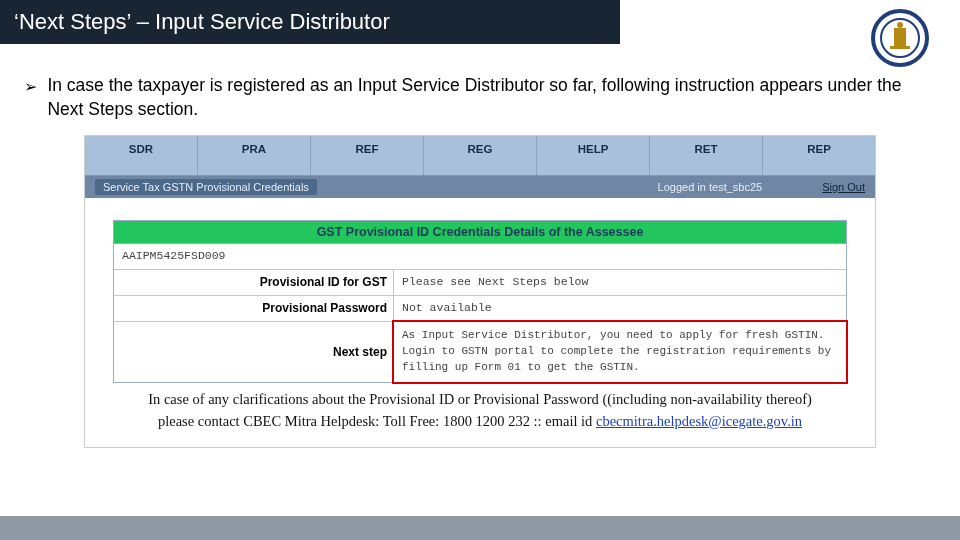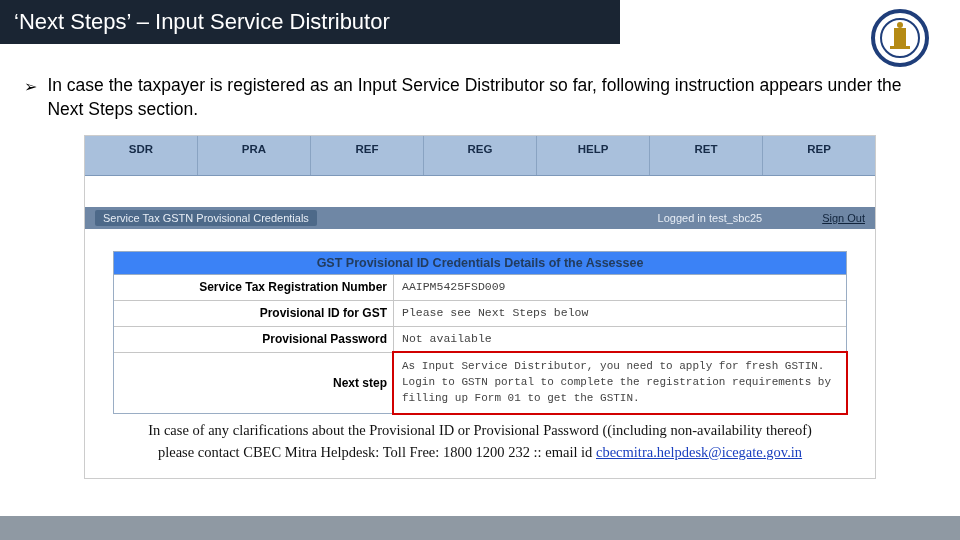--- a/index.html
+++ b/index.html
@@ -61,33 +61,32 @@
 
   .status-row {
     display: flex;
     background: #6f87a5;
     color: #e7edf5;
     font-size: 11px;
     height: 22px;
     align-items: center;
     padding: 0 10px;
     justify-content: space-between;
-    margin-top: 31px;
   }
   .status-left { background: #4d6989; padding: 2px 8px; border-radius: 2px; }
   .status-right { display: flex; gap: 60px; align-items: center; }
   .signout { text-decoration: underline; color: #10233b; }
 
   .inner {
     padding: 22px 28px 14px 28px;
     font-family: Verdana, Geneva, sans-serif;
   }
 
   .panel-header {
-    background: #3b82f6;
+    background: #22c55e;
     border: 1px solid #9aadc4;
     text-align: center;
     font-size: 12.5px;
     font-weight: 700;
     color: #223c5e;
     padding: 4px 0;
   }
 
   .grid {
     border-left: 1px solid #9aadc4;
@@ -185,21 +184,20 @@
       <span>Logged in test_sbc25</span>
       <span class="signout">Sign Out</span>
     </span>
   </div>
 
   <div class="inner">
     <div class="panel-header">GST Provisional ID Credentials Details of the Assessee</div>
 
     <div class="grid">
       <div class="grow">
-        <div class="glabel">Service Tax Registration Number</div>
         <div class="gval">AAIPM5425FSD009</div>
       </div>
       <div class="grow">
         <div class="glabel">Provisional ID for GST</div>
         <div class="gval">Please see Next Steps below</div>
       </div>
       <div class="grow">
         <div class="glabel">Provisional Password</div>
         <div class="gval">Not available</div>
       </div>

